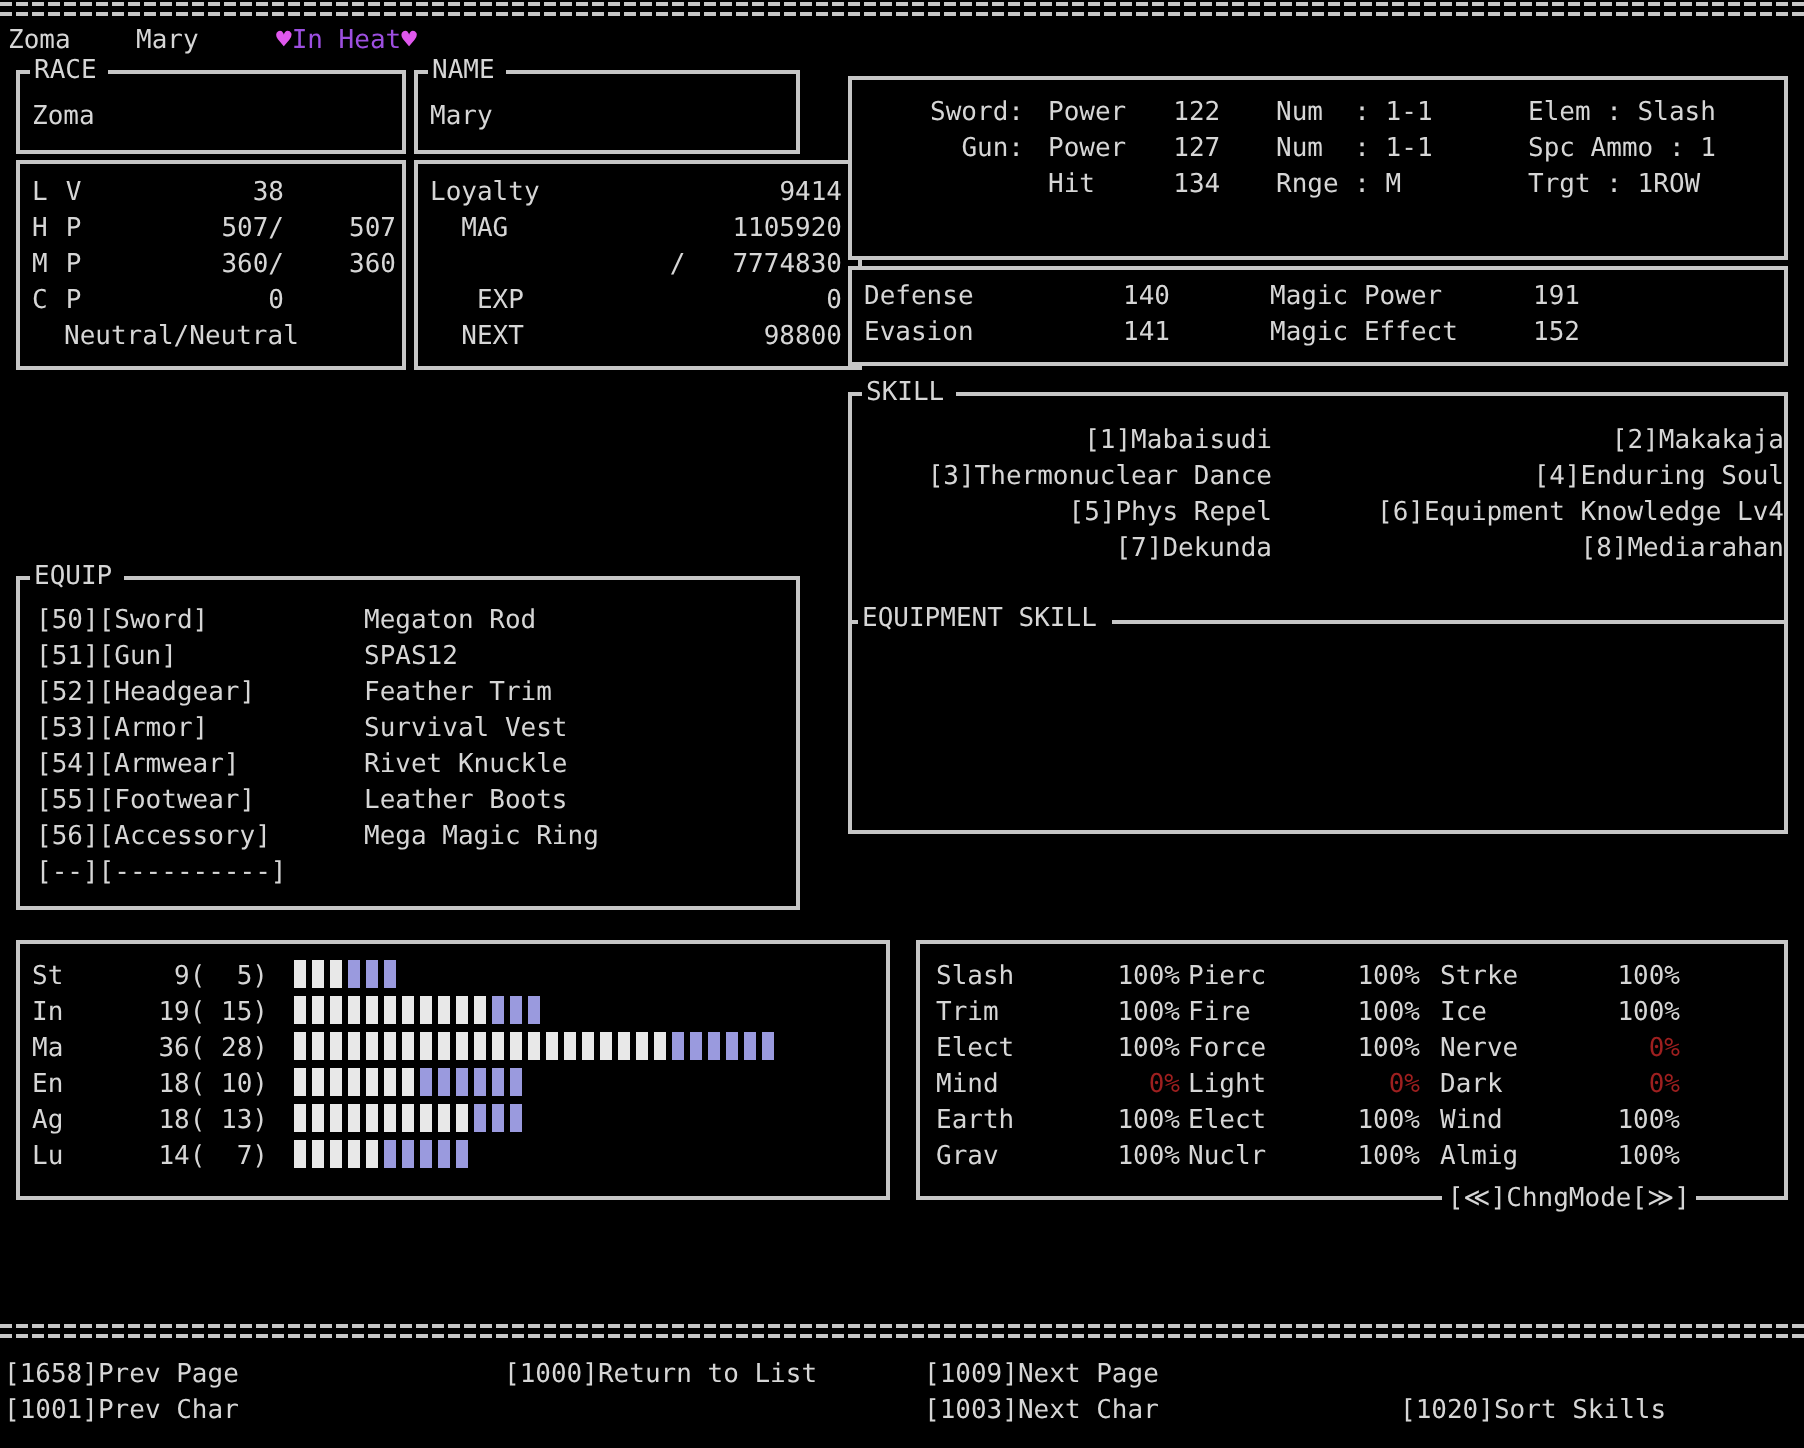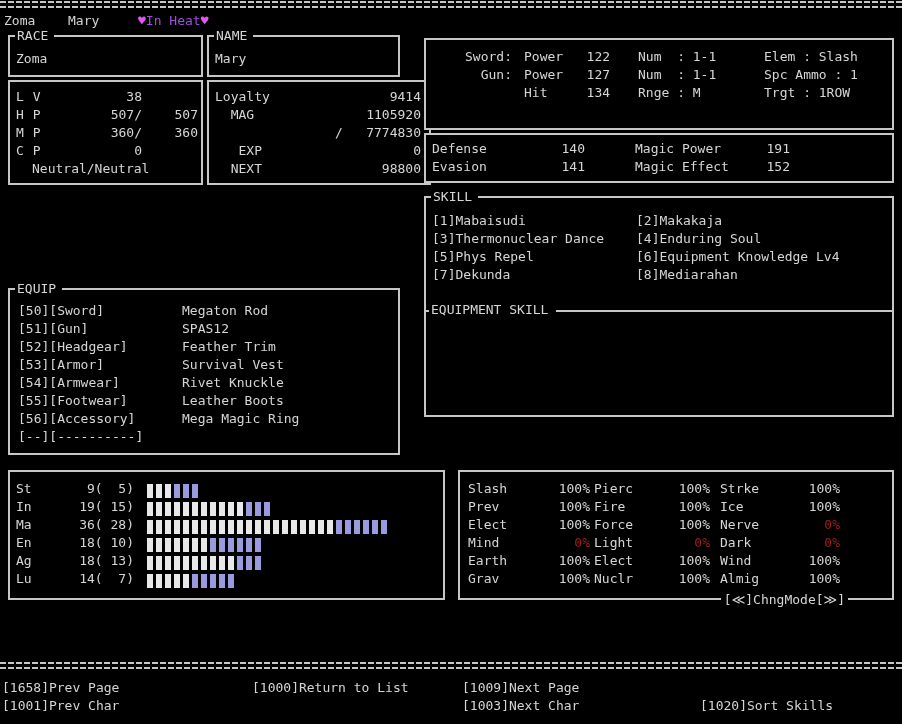--- a/index.html
+++ b/index.html
@@ -60,33 +60,33 @@
   #defense-box{left:424px;top:133px;width:470px;height:50px;}
   #defense-rows{padding:5px 0 0 6px;}
   .drow{display:flex;height:18px;}
   .dc1{width:86px;}
   .dc2{width:67px;text-align:right;}
   .dc3{margin-left:50px;width:106px;}
   .dc4{width:49px;text-align:right;}
 
   #skill-box{left:424px;top:196px;width:470px;height:221px;}
   #skill-items{padding:14px 0 0 6px;display:grid;grid-template-columns:204px auto;}
-  .skitem{height:18px;white-space:pre;}
+  .skitem{height:18px;white-space:pre;text-align:right;}
   #equip-skill-divider{position:absolute;left:0;right:0;top:112px;border-top:2px solid var(--border);}
   #equip-skill-label{position:absolute;top:-11px;left:3px;background:var(--bg);padding:0 8px 0 2px;line-height:18px;}
 
   #equip-box{left:8px;top:288px;width:392px;height:167px;}
   #equip-rows{padding:12px 0 0 8px;}
   .erow{display:flex;height:18px;}
   .eslot{width:164px;white-space:pre;}
   .ename{white-space:pre;}
 
   #bars-box{left:8px;top:470px;width:437px;height:130px;}
   #bar-rows{padding:8px 0 0 6px;}
-  .brow{display:flex;height:18px;align-items:flex-end;}
+  .brow{display:flex;height:18px;align-items:flex-start;}
   .blabel{width:30px;}
   .bval{width:88px;text-align:right;white-space:pre;}
   .bbars{margin-left:13px;display:flex;gap:3px;}
   .seg{width:6px;height:14px;}
   .seg.w{background:var(--barw);}
   .seg.b{background:var(--barb);}
 
   #resist-box{left:458px;top:470px;width:436px;height:130px;}
   #resist-rows{padding:8px 0 0 8px;}
   .rrow{display:flex;height:18px;}
@@ -400,21 +400,21 @@
     <div id="resist-rows">
         <div class="rrow">
           <span class="rn rn0">Slash</span>
           <span class="rv rv0">100%</span>
           <span class="rn rn1">Pierc</span>
           <span class="rv rv1">100%</span>
           <span class="rn rn2">Strke</span>
           <span class="rv rv2">100%</span>
         </div>
         <div class="rrow">
-          <span class="rn rn0">Prev</span>
+          <span class="rn rn0">Trim</span>
           <span class="rv rv0">100%</span>
           <span class="rn rn1">Fire</span>
           <span class="rv rv1">100%</span>
           <span class="rn rn2">Ice</span>
           <span class="rv rv2">100%</span>
         </div>
         <div class="rrow">
           <span class="rn rn0">Elect</span>
           <span class="rv rv0">100%</span>
           <span class="rn rn1">Force</span>

